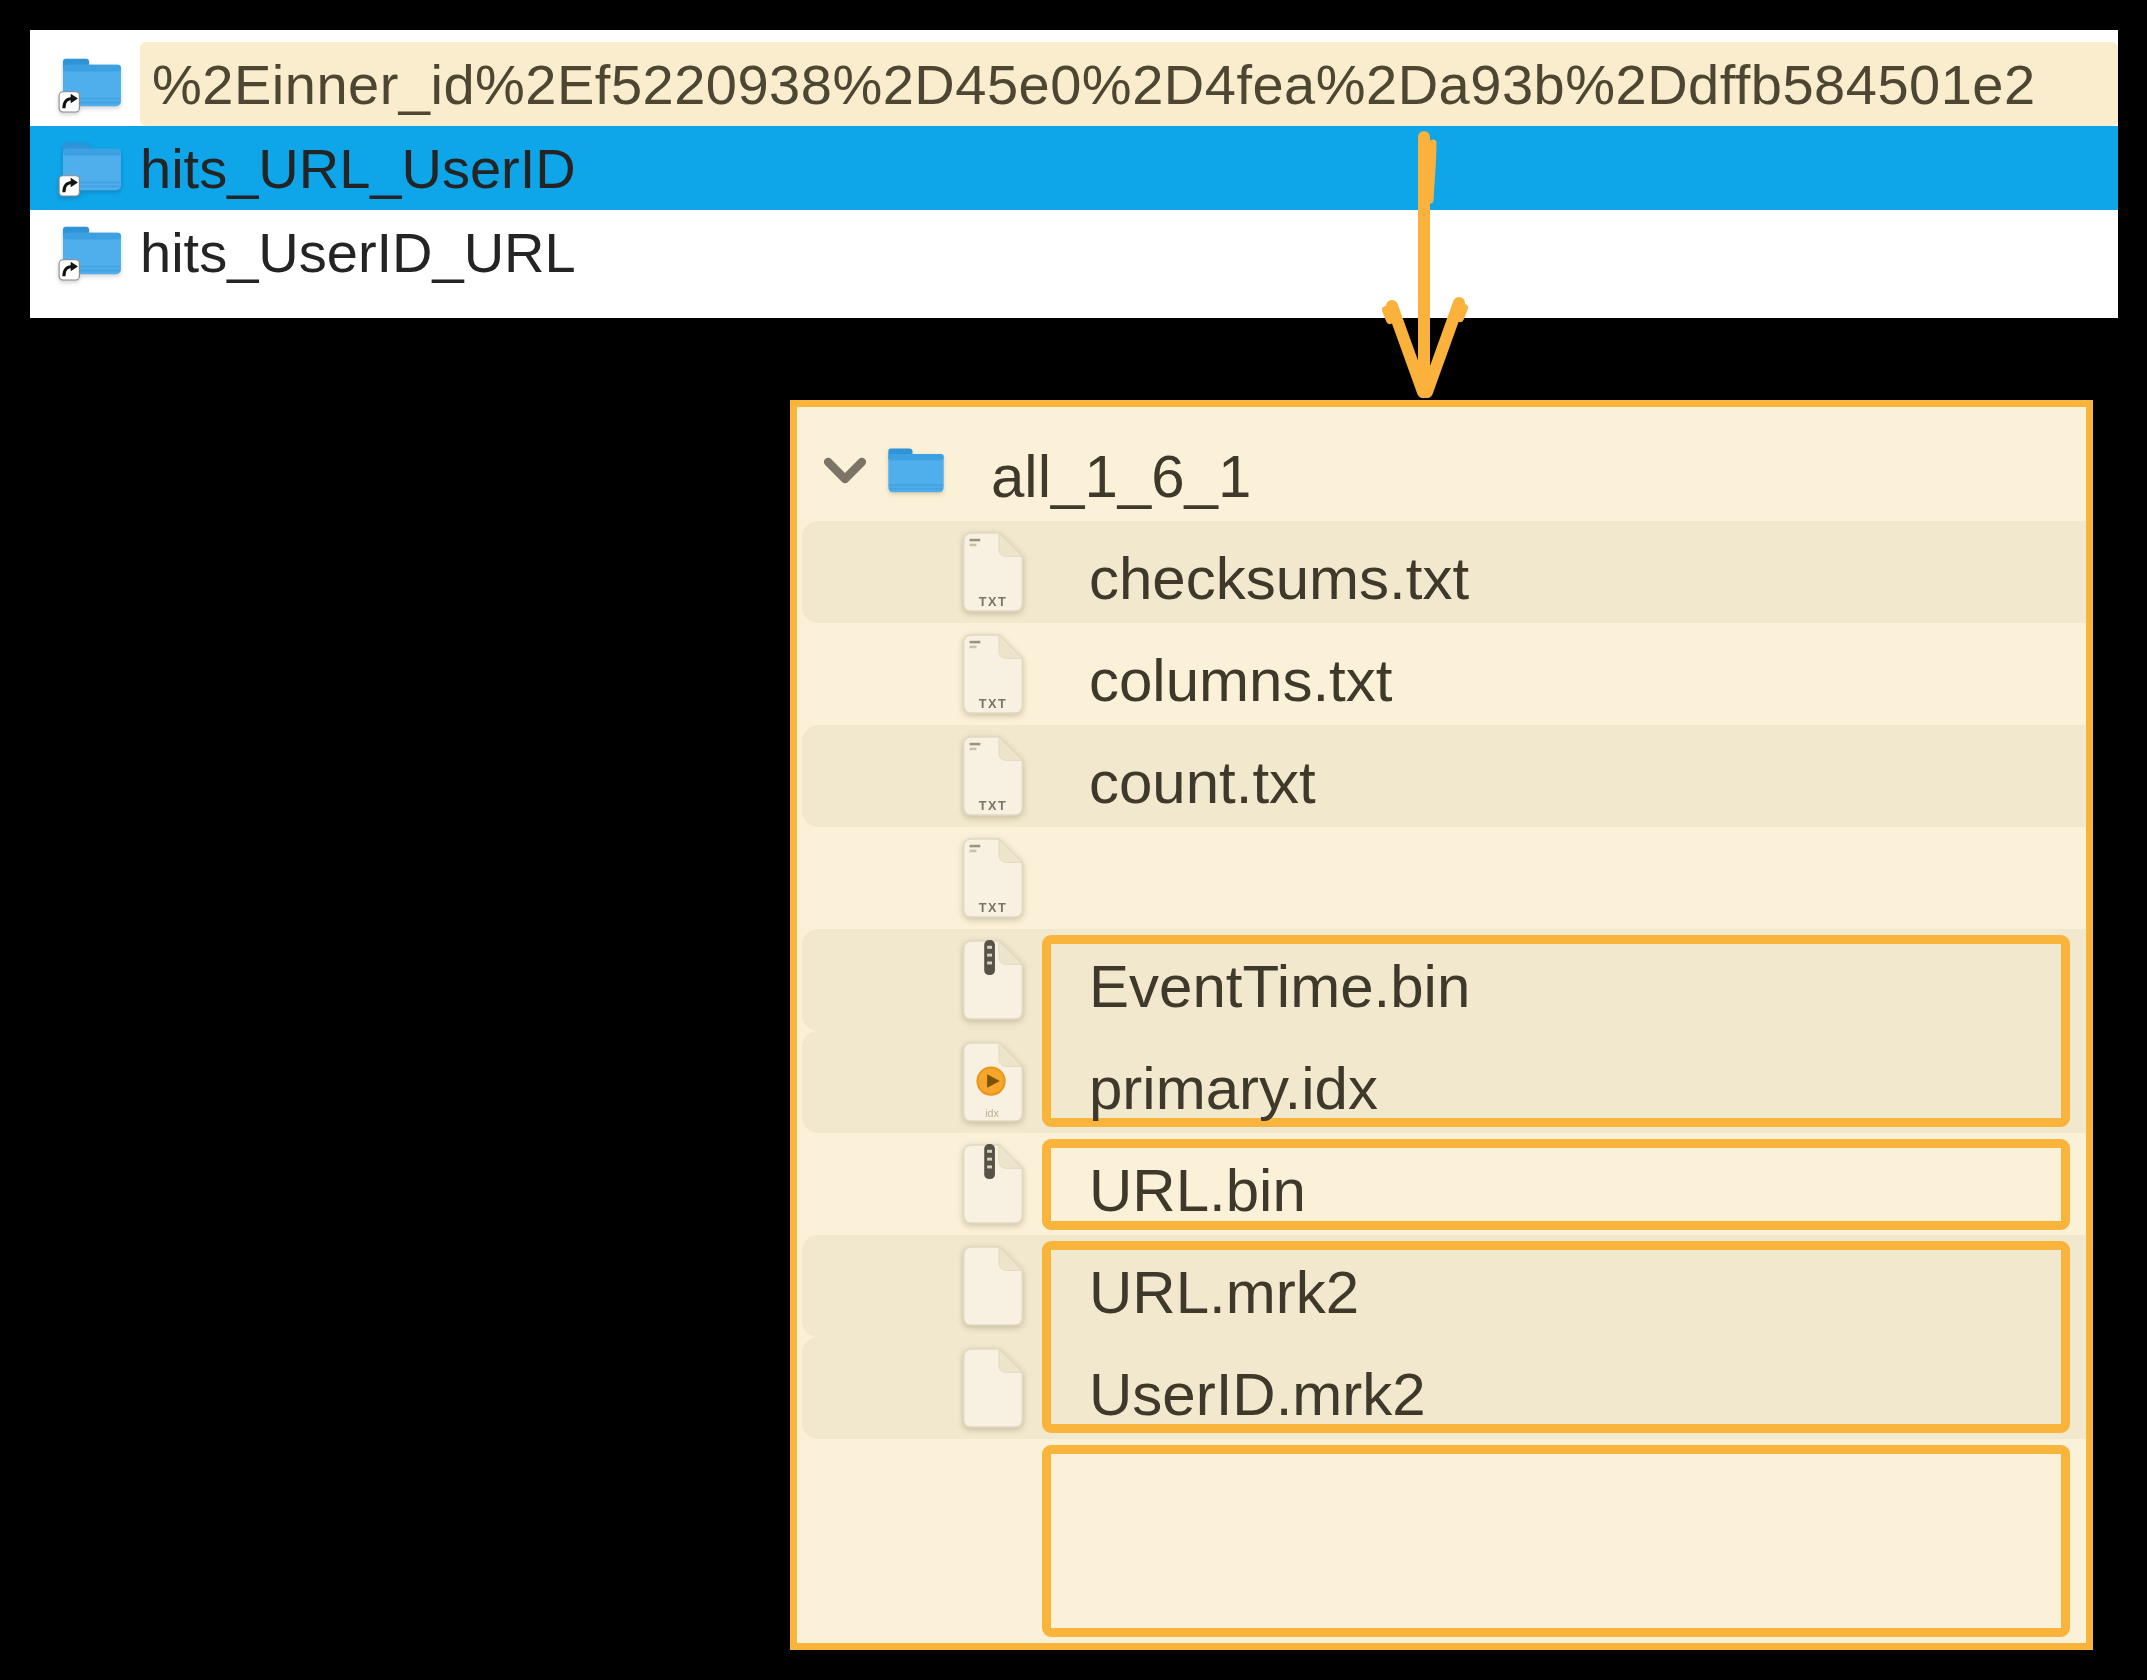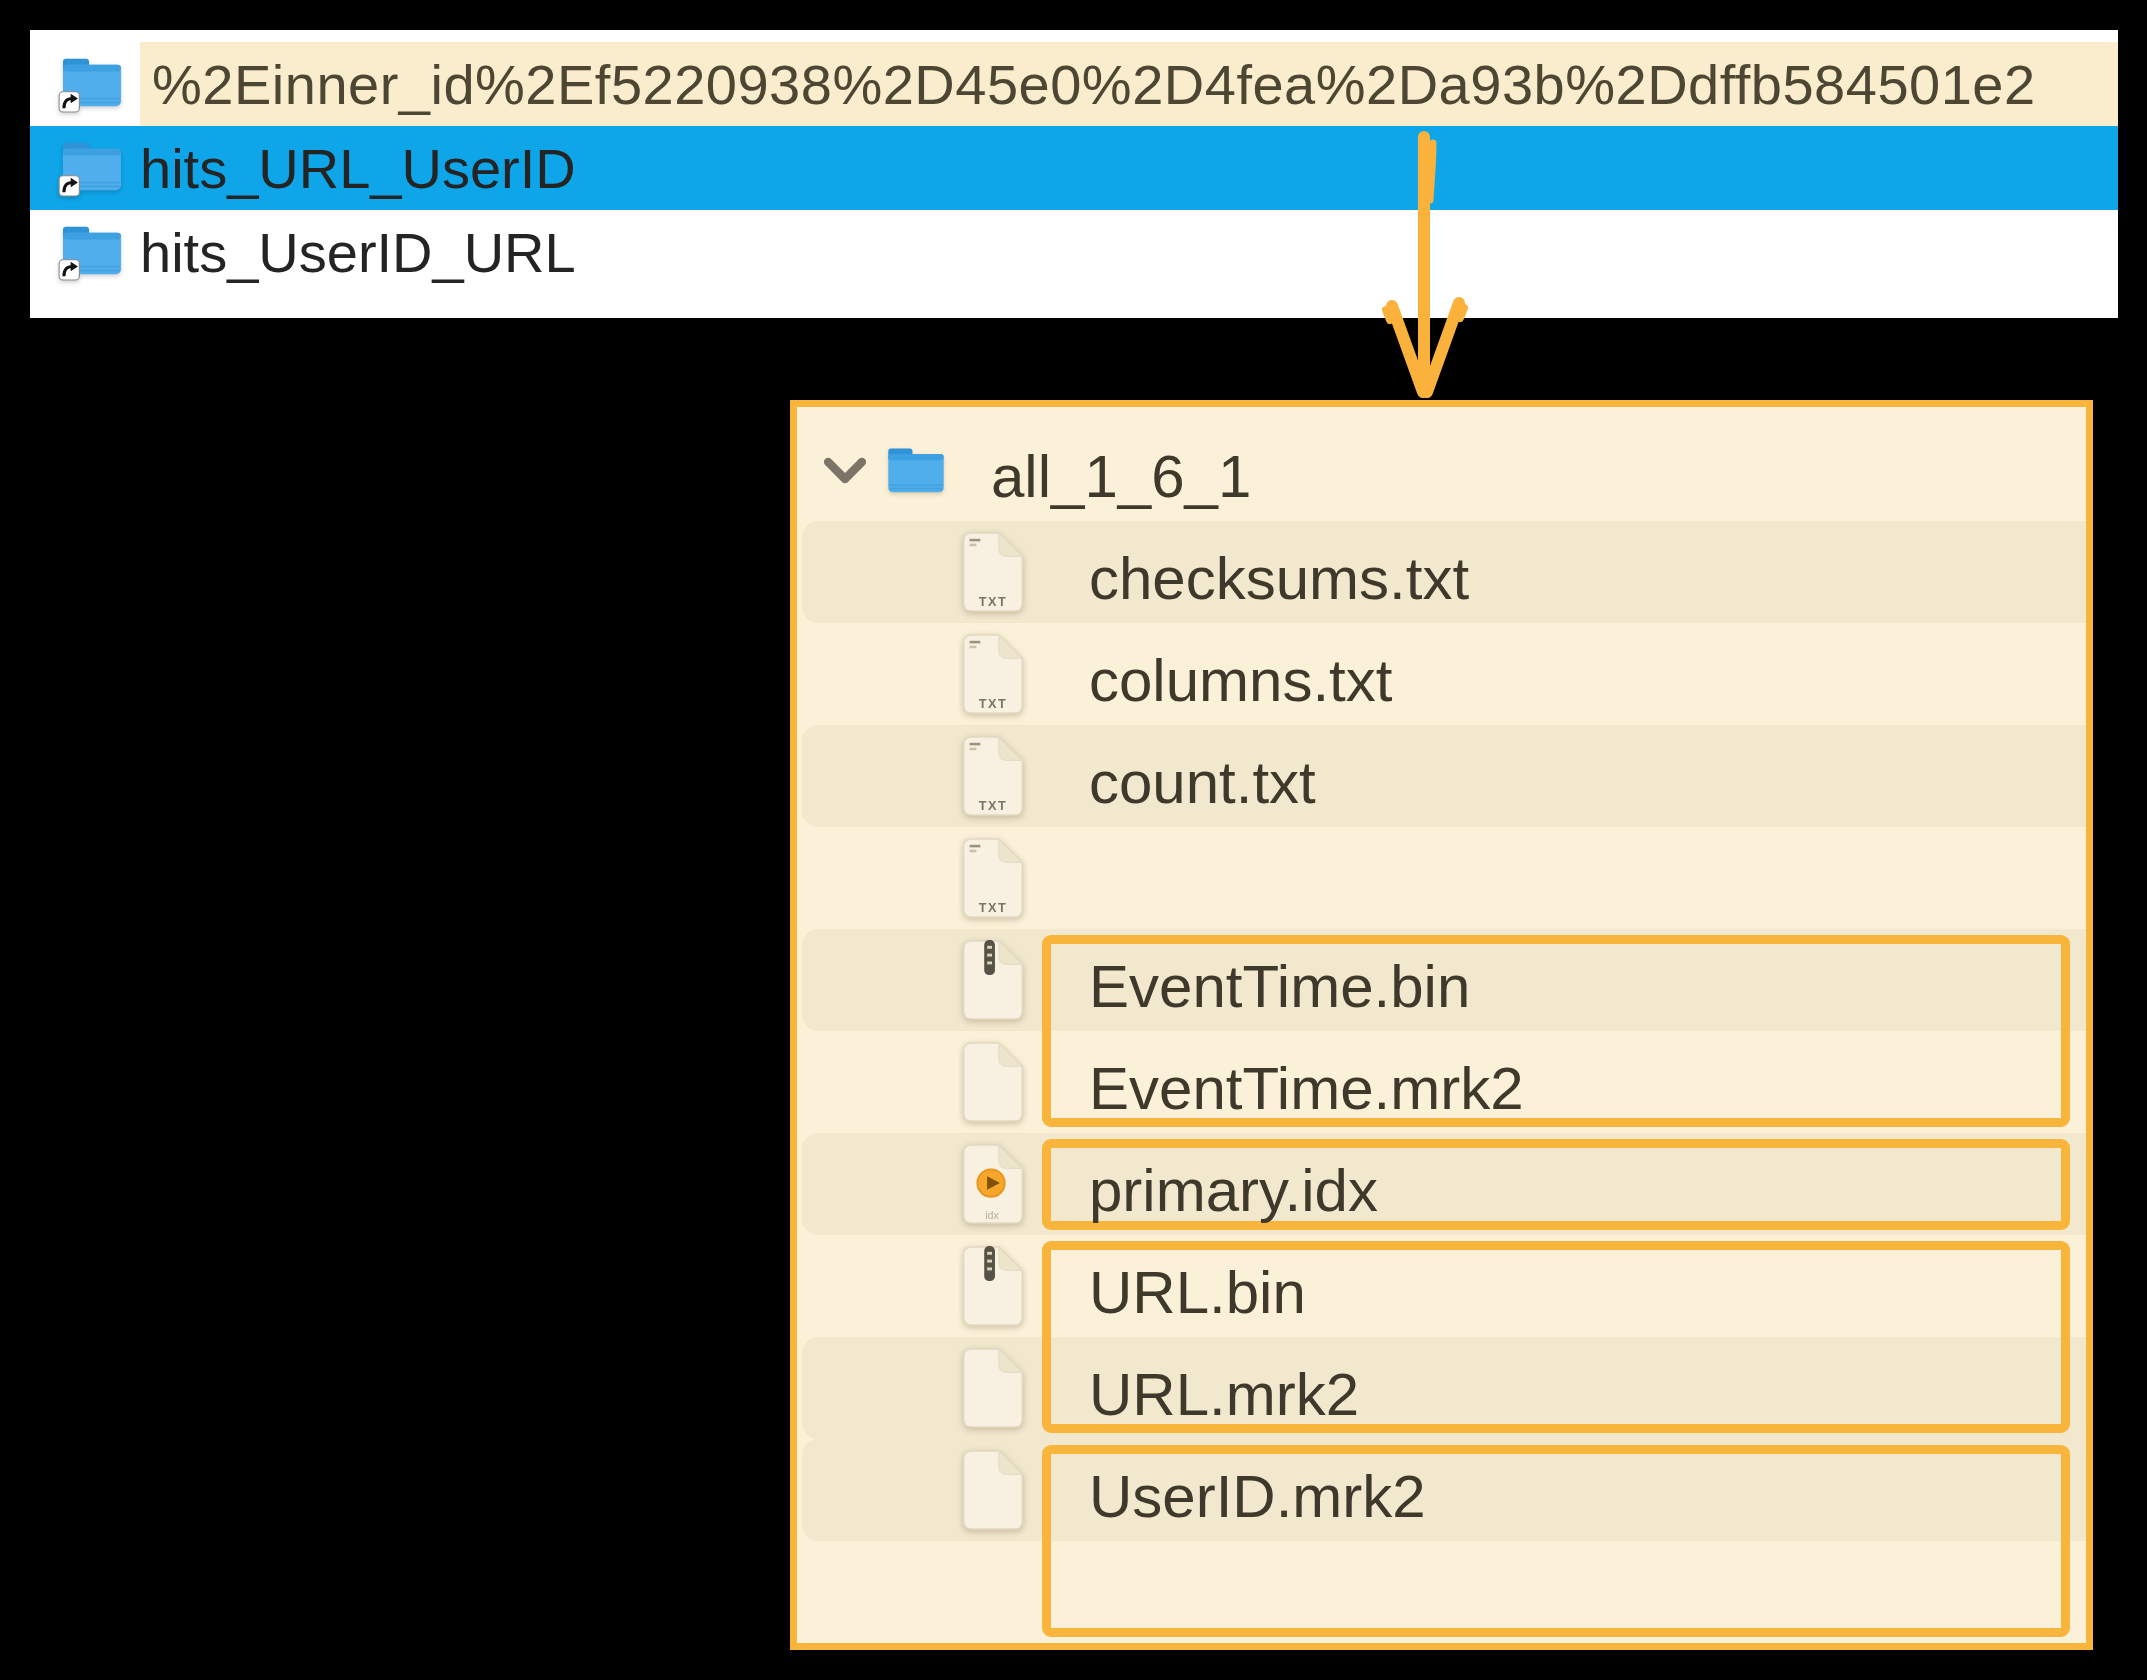--- a/index.html
+++ b/index.html
@@ -17,21 +17,21 @@
   }
   .t-row{height:84px;display:flex;align-items:stretch;}
   .t-row.alt{background:#0ea5e9;}
   .icon-slot{
     width:110px;flex:none;box-sizing:border-box;padding-left:28px;
     display:flex;align-items:center;
   }
   .icon-slot svg{width:66px;height:58px;filter:drop-shadow(0 2px 2px rgba(0,0,0,.18));}
   .t-label{
     flex:1;display:flex;align-items:center;
-    font-size:56px;color:#242424;white-space:nowrap;overflow:hidden;
+    font-size:56px;color:#242424;white-space:nowrap;overflow:hidden;border-radius:6px;
   }
   .t-label.hl{
     background:#FAEDCD;color:#4C4632;padding-left:12px;letter-spacing:.5px;
   }
 
   
   .tree-panel{
     position:absolute;left:790px;top:400px;width:1303px;height:1250px;
     box-sizing:border-box;border:7px solid #F9B43B;background:#FBF1D9;
     padding-top:12px;overflow:hidden;
@@ -203,26 +203,20 @@
       </svg>
   </div>
 
   <div class="f-row band">
     <svg class="page-ic" viewBox="0 0 64 84">
         <use href="#icon-bin"></use>
       </svg>
     <div class="f-label">EventTime.bin</div>
   </div>
 
-  <div class="f-row">
-    <svg class="page-ic" viewBox="0 0 64 84">
-        <use href="#icon-plain"></use>
-      </svg>
-    <div class="f-label">EventTime.mrk2</div>
-  </div>
 
   <div class="f-row band">
     <svg class="page-ic" viewBox="0 0 64 84">
         <use href="#icon-idx"></use>
       </svg>
     <div class="f-label">primary.idx</div>
   </div>
 
   <div class="f-row">
     <svg class="page-ic" viewBox="0 0 64 84">

